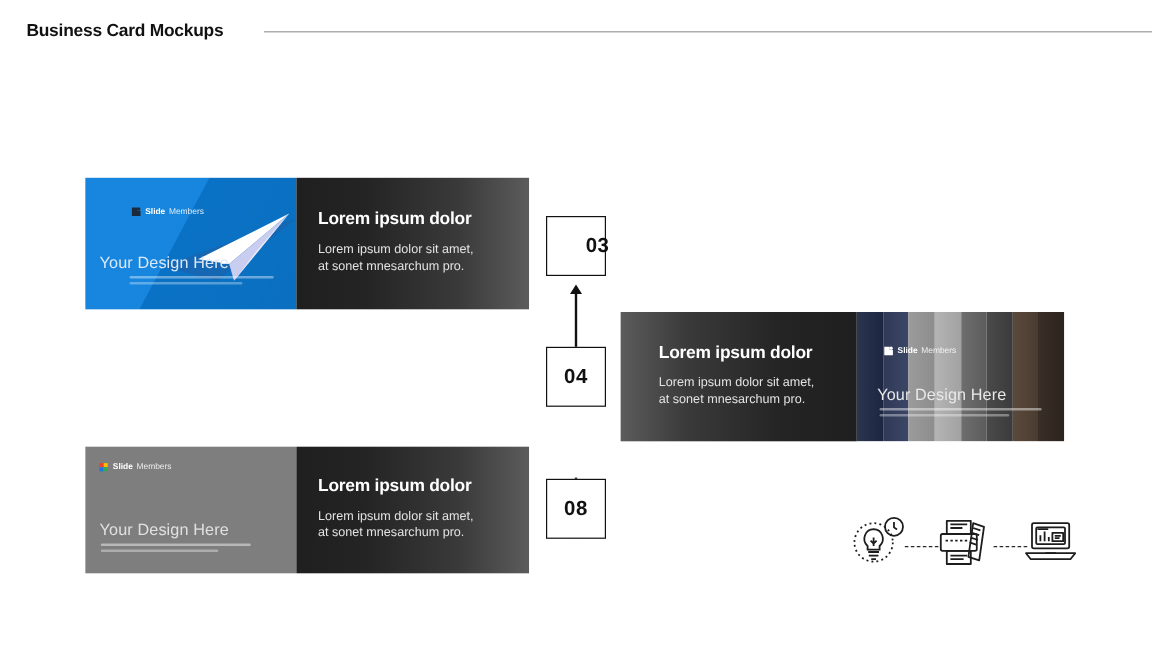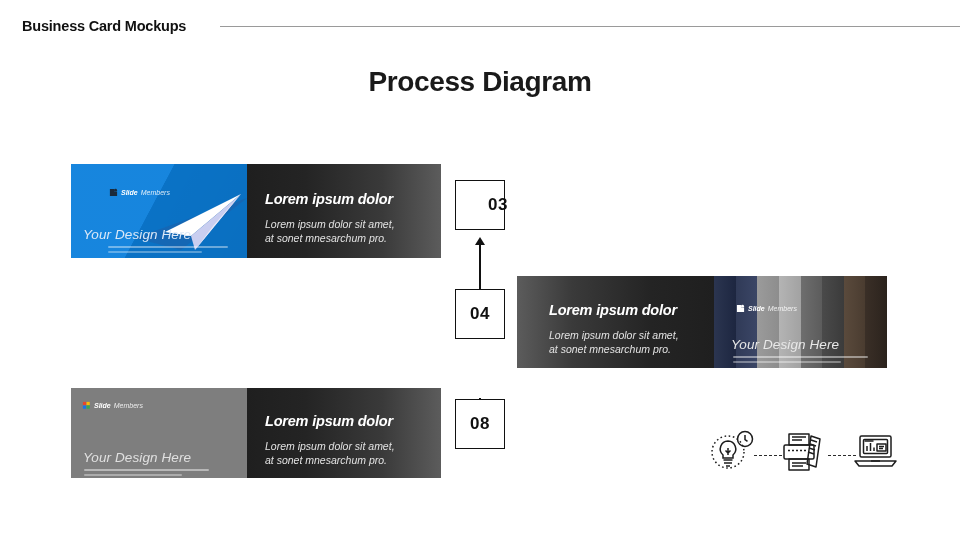--- a/index.html
+++ b/index.html
@@ -56,24 +56,23 @@
     letter-spacing: -0.4px;
   }
 
   
   .card {
     position: absolute;
     overflow: hidden;
   }
   .card-panel {
     position: absolute;
-    top: 16px;
+    top: 0;
     height: 100%;
     overflow: hidden;
-    font-style: italic;
   }
   .text-panel-dark {
     background: linear-gradient(90deg, #1f1f1f 0%, #242424 30%, #3a3a3a 70%, #5c5c5c 100%);
   }
   .text-panel-dark-rev {
     background: linear-gradient(90deg, #5c5c5c 0%, #3a3a3a 28%, #242424 68%, #1f1f1f 100%);
   }
   .card-heading {
     position: absolute;
     font-size: 14.5px;
@@ -194,21 +193,20 @@
 </head>
 <body>
 
 <div class="slide">
 
   <div class="header">
     <div class="header-title">Business Card Mockups</div>
     <div class="header-rule"></div>
   </div>
 
-  <div class="page-title">Process Diagram</div>
 
   <div class="card" style="left:71px; top:148px; width:370px; height:110px;">
 
     <div class="card-panel mock-blue" style="left:0; width:176px;">
       <div class="mock-blue-shade"></div>
 
       <svg class="plane-wrap" viewBox="0 0 130 75">
         <polygon points="6,52 118,12 52,64" fill="#1f5fa8" opacity="0.55"></polygon>
         <polygon points="112,8 36,46 62,50" fill="#ffffff"></polygon>
         <polygon points="112,8 62,50 66,64" fill="#c9cef0"></polygon>

